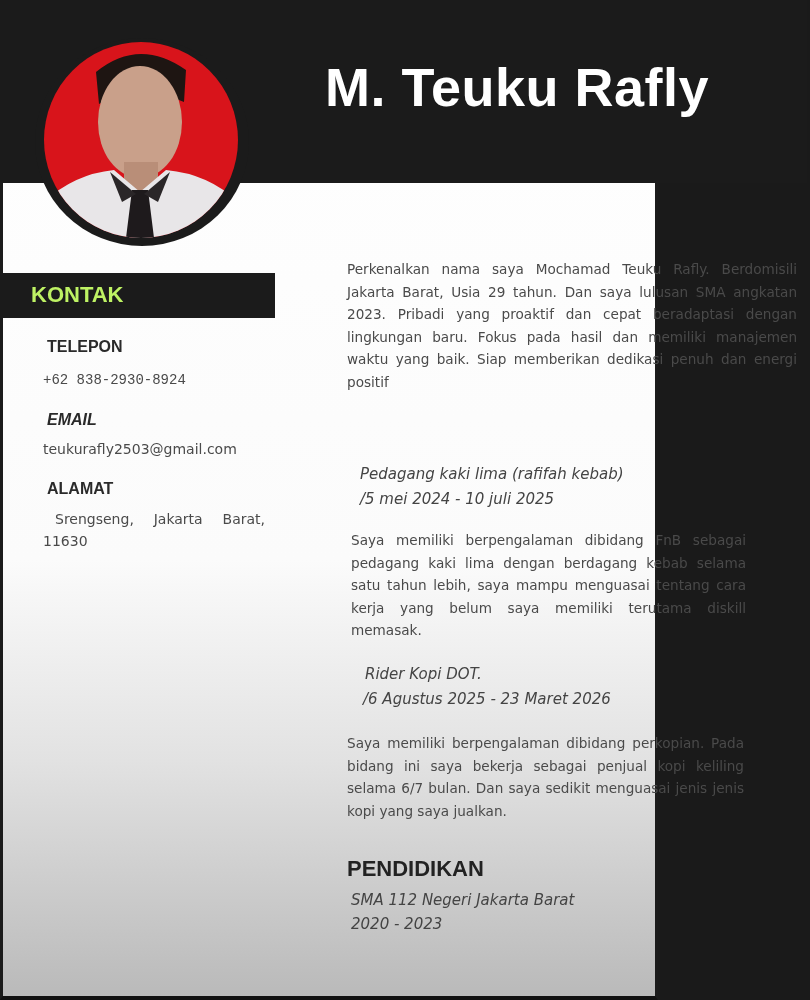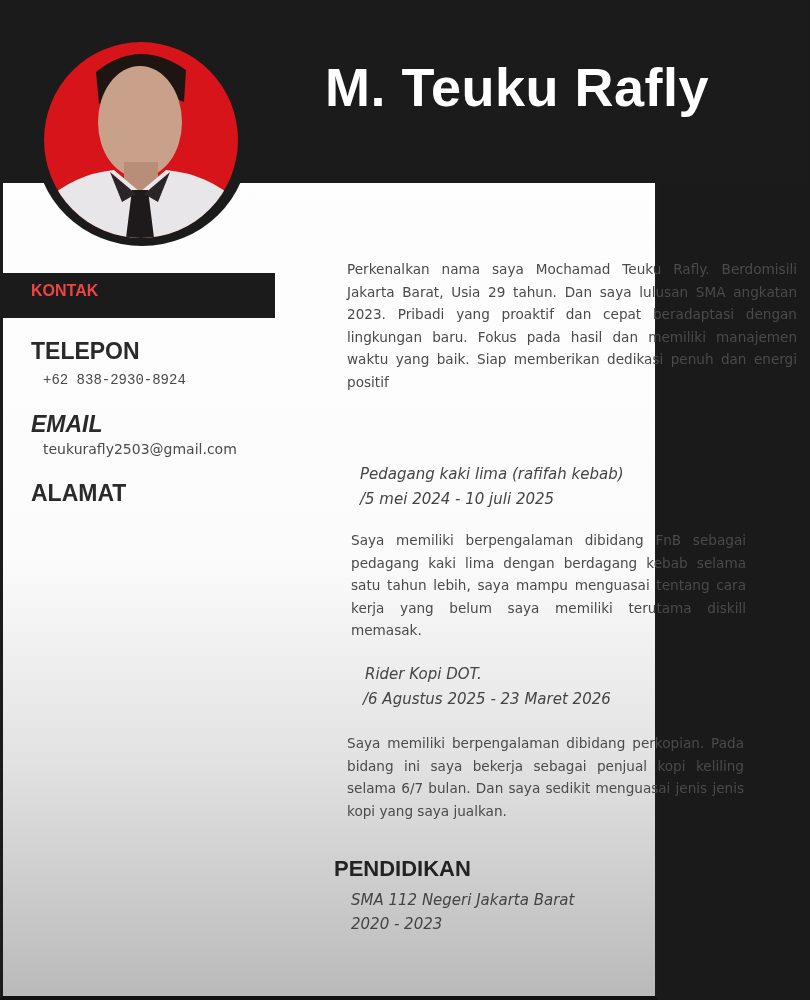--- a/index.html
+++ b/index.html
@@ -25,25 +25,25 @@
   .avatar-inner {
     position:absolute; left:9px; top:4px; width:194px; height:196px; border-radius:50%;
     background:#d8141b; overflow:hidden;
   }
   .avatar svg { position:absolute; left:0; top:0; }
   .kontak-bar {
     position:absolute; left:0; top:273px; width:272px; height:45px; background:#1b1b1b;
   }
   .kontak-title {
     position:absolute; left:28px; top:9px; font-family:"Liberation Sans", sans-serif;
-    font-weight:bold; font-size:16px; color:#ef4444;
+    font-weight:bold; font-size:22px; color:#bef264;
   }
   .side-label {
-    position:absolute; left:28px; font-family:"Liberation Sans", sans-serif;
-    font-weight:bold; font-size:23px; color:#2a2a2a;
+    position:absolute; left:44px; font-family:"Liberation Sans", sans-serif;
+    font-weight:bold; font-size:16px; color:#2a2a2a;
   }
   .side-val {
     position:absolute; left:40px; font-size:14px; color:#4a4a4a; white-space:nowrap;
   }
   .addr { width:222px; white-space:normal; text-align:justify; line-height:22px; }
   .sec-title {
     position:absolute; font-family:"Liberation Sans", sans-serif; font-weight:bold;
     font-size:22px; color:#222; white-space:nowrap;
   }
   .para {
@@ -85,29 +85,30 @@
     <div class="kontak-title">KONTAK</div>
   </div>
 
   <div class="side-label" style="top:338px;">TELEPON</div>
   <div class="side-val" style="top:372px;font-family:Liberation Mono, monospace;">+62 838-2930-8924</div>
 
   <div class="side-label" style="top:411px;font-style:italic;">EMAIL</div>
   <div class="side-val" style="top:441px;">teukurafly2503@gmail.com</div>
 
   <div class="side-label" style="top:480px;">ALAMAT</div>
+  <div class="side-val addr" style="top:508px; text-indent:12px;">Srengseng, Jakarta Barat, 11630</div>
 
   <div class="para" style="left:344px; top:258px; width:450px;">Perkenalkan nama saya Mochamad Teuku Rafly. Berdomisili Jakarta Barat, Usia 29 tahun. Dan saya lulusan SMA angkatan 2023. Pribadi yang proaktif dan cepat beradaptasi dengan lingkungan baru. Fokus pada hasil dan memiliki manajemen waktu yang baik. Siap memberikan dedikasi penuh dan energi positif</div>
 
 
   <div class="italic" style="left:357px; top:462px;">Pedagang kaki lima (rafifah kebab)</div>
   <div class="italic" style="left:357px; top:487px;text-align:center;">/5 mei 2024 - 10 juli 2025</div>
   <div class="para" style="left:348px; top:529px; width:395px;">Saya memiliki berpengalaman dibidang FnB sebagai pedagang kaki lima dengan berdagang kebab selama satu tahun lebih, saya mampu menguasai tentang cara kerja yang belum saya memiliki terutama diskill memasak.</div>
 
   <div class="italic" style="left:362px; top:662px;">Rider Kopi DOT.</div>
   <div class="italic" style="left:360px; top:687px;">/6 Agustus 2025 - 23 Maret 2026</div>
   <div class="para" style="left:344px; top:732px; width:397px;">Saya memiliki berpengalaman dibidang perkopian. Pada bidang ini saya bekerja sebagai penjual kopi keliling selama 6/7 bulan. Dan saya sedikit menguasai jenis jenis  kopi yang saya jualkan.</div>
 
-  <div class="sec-title" style="left:331px; top:856px;">PENDIDIKAN</div>
+  <div class="sec-title" style="left:344px; top:856px;">PENDIDIKAN</div>
   <div class="italic" style="left:348px; top:888px;">SMA 112 Negeri Jakarta Barat</div>
   <div class="italic" style="left:348px; top:912px;">2020 - 2023</div>
 
 </div>
 
 </body></html>

